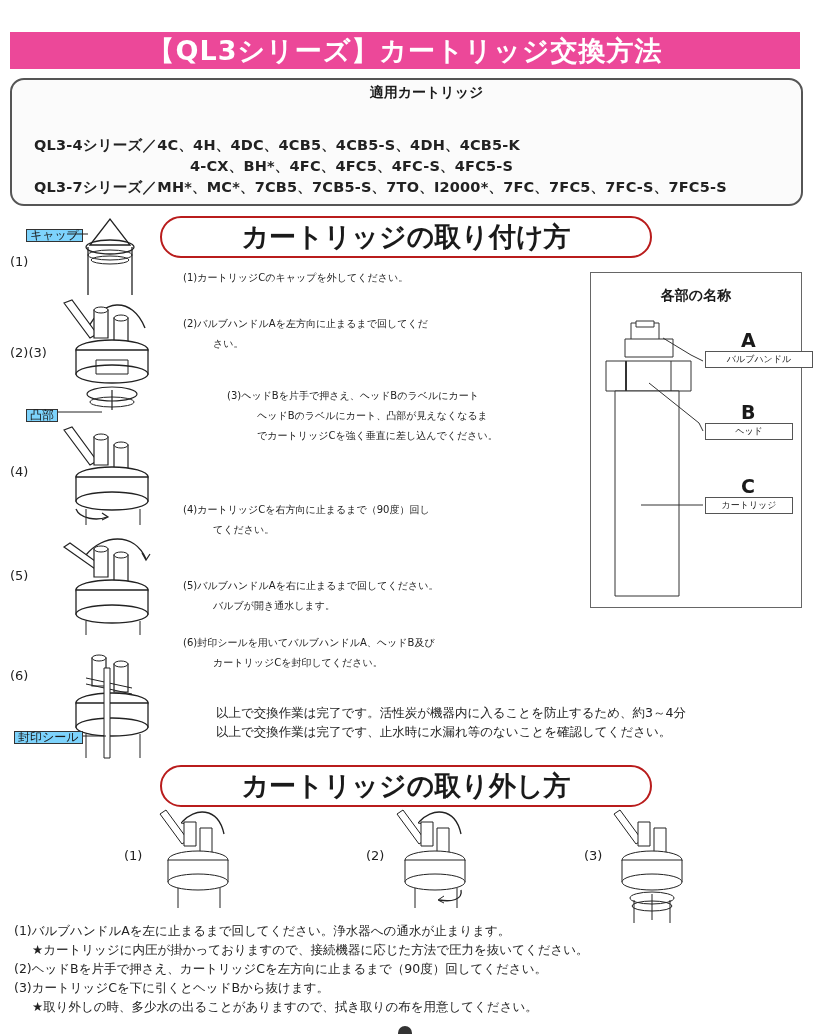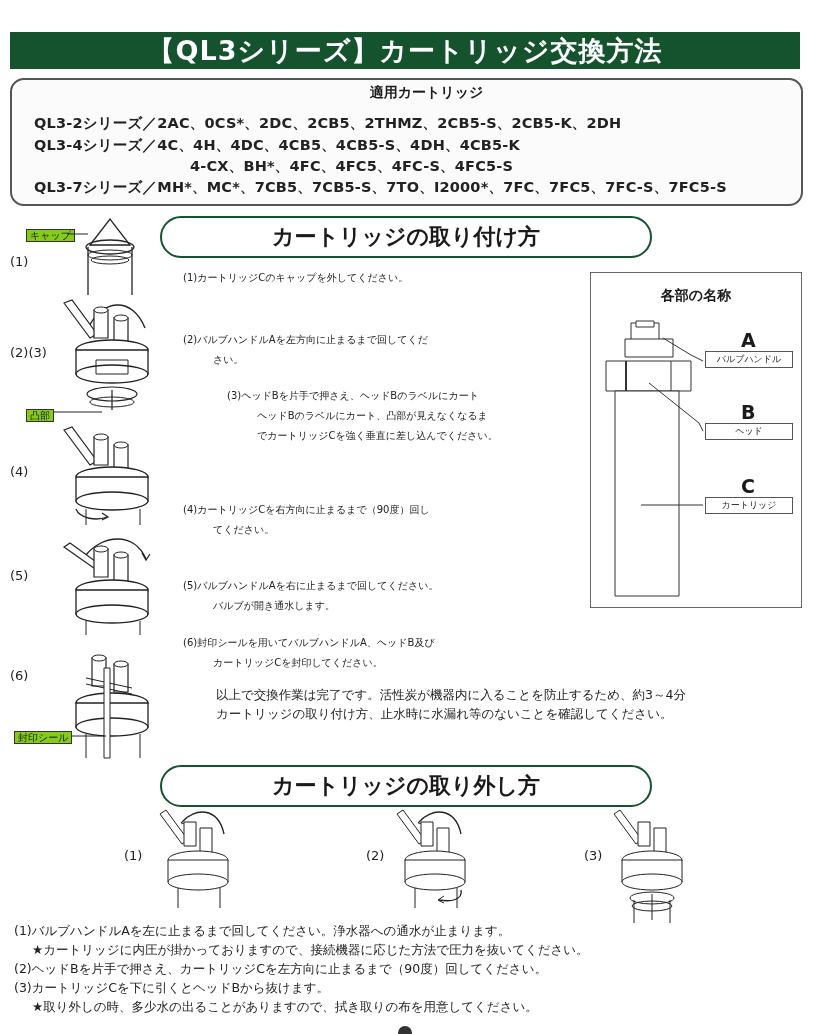--- a/index.html
+++ b/index.html
@@ -1,49 +1,49 @@
 <!DOCTYPE html>
 <html><head>
 <meta charset="utf-8">
 <style>
   * { box-sizing: border-box; margin: 0; padding: 0; }
   html, body { width: 818px; height: 1034px; background: #ffffff; overflow: hidden; }
   body { position: relative; font-family: "DejaVu Sans", "Liberation Sans", sans-serif; color: #1a1a1a; }
 
   .title-bar {
     position: absolute; left: 10px; top: 32px; width: 790px; height: 37px;
-    background: #14532d; color: #fff; text-align: center;
+    background: #ec4899; color: #fff; text-align: center;
     font-size: 27px; font-weight: bold; line-height: 37px; letter-spacing: 1px;
   }
 
   .compat-box {
     position: absolute; left: 10px; top: 78px; width: 793px; height: 128px;
     border: 2px solid #555; border-radius: 14px; background: #fbfbfb;
   }
   .compat-heading {
     position: absolute; left: 0; right: 0; top: 4px; text-align: center;
     font-size: 14px; font-weight: bold; margin-left: 40px;
   }
   .compat-row {
     position: absolute; left: 22px; font-size: 14.5px; font-weight: bold; color: #222; white-space: nowrap;
     letter-spacing: 0.2px;
   }
 
   .section-pill {
-    position: absolute; height: 42px; border: 2px solid #14532d; border-radius: 22px;
-    font-size: 22px; font-weight: bold; text-align: center; line-height: 38px; background: #fff;
+    position: absolute; height: 42px; border: 2px solid #b91c1c; border-radius: 22px;
+    font-size: 27px; font-weight: bold; text-align: center; line-height: 38px; background: #fff;
   }
 
   .step-label { position: absolute; font-size: 13px; color: #222; }
   .step-text { position: absolute; font-size: 10px; color: #222; line-height: 20px; }
   .step-text .indent { display: block; padding-left: 30px; }
 
   .tag-box {
-    position: absolute; border: 1px solid #333; font-size: 10px; line-height: 11px; padding: 0 3px;
-    background: #84cc16; white-space: nowrap;
+    position: absolute; border: 1px solid #333; font-size: 12px; line-height: 11px; padding: 0 3px;
+    background: #7dd3fc; white-space: nowrap;
   }
 
   .parts-panel {
     position: absolute; left: 590px; top: 272px; width: 212px; height: 336px; border: 1px solid #666;
   }
   .parts-title { position: absolute; left: 0; right: 0; top: 14px; text-align: center; font-size: 14px; font-weight: bold; }
   .parts-letter { position: absolute; font-size: 19px; font-weight: bold; }
   .parts-name {
     position: absolute; border: 1px solid #555; font-size: 9px; text-align: center; height: 17px; line-height: 15px; background: #fff;
   }
@@ -60,21 +60,20 @@
   svg.illus { position: absolute; overflow: visible; }
   svg.illus * { vector-effect: non-scaling-stroke; }
 </style>
 </head>
 <body>
 
 <div class="title-bar">【QL3シリーズ】カートリッジ交換方法</div>
 
 <div class="compat-box">
   <div class="compat-heading">適用カートリッジ</div>
-  <div class="compat-row" style="top:34px;">QL3-2シリーズ／2AC、0CS*、2DC、2CB5、2THMZ、2CB5-S、2CB5-K、2DH</div>
   <div class="compat-row" style="top:56px;">QL3-4シリーズ／4C、4H、4DC、4CB5、4CB5-S、4DH、4CB5-K</div>
   <div class="compat-row" style="top:77px; left:178px;">4-CX、BH*、4FC、4FC5、4FC-S、4FC5-S</div>
   <div class="compat-row" style="top:98px;">QL3-7シリーズ／MH*、MC*、7CB5、7CB5-S、7TO、I2000*、7FC、7FC5、7FC-S、7FC5-S</div>
 </div>
 
 <div class="section-pill" style="left:160px; top:216px; width:492px;">カートリッジの取り付け方</div>
 
 <div class="tag-box" style="left:26px; top:229px;">キャップ</div>
 <div class="step-label" style="left:10px; top:254px;">(1)</div>
 <svg class="illus" style="left:70px; top:215px;" width="80" height="80">
@@ -152,21 +151,21 @@
   <rect x="42" y="20" width="6" height="90" fill="#fff" stroke="#222" stroke-width="1"></rect>
   <line x1="24" y1="86" x2="24" y2="110" stroke="#222"></line>
   <line x1="78" y1="86" x2="78" y2="110" stroke="#222"></line>
   <line x1="10" y1="88" x2="44" y2="88" stroke="#222"></line>
 </svg>
 <div class="tag-box" style="left:14px; top:731px;">封印シール</div>
 
 <div class="step-text" style="left:183px; top:268px;">
   <span>(1)カートリッジCのキャップを外してください。</span>
 </div>
-<div class="step-text" style="left:183px; top:330px;">
+<div class="step-text" style="left:183px; top:314px;">
   <span>(2)バルブハンドルAを左方向に止まるまで回してくだ</span>
   <span class="indent">さい。</span>
 </div>
 <div class="step-text" style="left:183px; top:386px;margin-left:44px;">
   <span>(3)ヘッドBを片手で押さえ、ヘッドBのラベルにカート</span>
   <span class="indent">ヘッドBのラベルにカート、凸部が見えなくなるま</span>
   <span class="indent">でカートリッジCを強く垂直に差し込んでください。</span>
 </div>
 <div class="step-text" style="left:183px; top:500px;">
   <span>(4)カートリッジCを右方向に止まるまで（90度）回し</span>
@@ -189,30 +188,30 @@
     <rect x="34" y="66" width="48" height="18" fill="#fff" stroke="#333"></rect>
     <rect x="15" y="88" width="85" height="30" fill="#fff" stroke="#333"></rect>
     <line x1="35" y1="88" x2="35" y2="118" stroke="#333" stroke-width="2"></line>
     <line x1="80" y1="88" x2="80" y2="118" stroke="#333"></line>
     <rect x="24" y="118" width="64" height="205" fill="#fff" stroke="#333"></rect>
     <path d="M72 65 L100 82 L112 88" fill="none" stroke="#333"></path>
     <path d="M58 110 L108 150 L112 158" fill="none" stroke="#333"></path>
     <line x1="50" y1="232" x2="112" y2="232" stroke="#333"></line>
   </svg>
   <div class="parts-letter" style="left:150px; top:56px;">A</div>
-  <div class="parts-name" style="left:114px; top:78px; width:88px;">バルブハンドル</div>
+  <div class="parts-name" style="left:114px; top:78px; width:108px;">バルブハンドル</div>
   <div class="parts-letter" style="left:150px; top:128px;">B</div>
   <div class="parts-name" style="left:114px; top:150px; width:88px;">ヘッド</div>
   <div class="parts-letter" style="left:150px; top:202px;">C</div>
   <div class="parts-name" style="left:114px; top:224px; width:88px;">カートリッジ</div>
 </div>
 
-<div class="footer-note" style="left:216px; top:685px;">
+<div class="footer-note" style="left:216px; top:703px;">
   <div>以上で交換作業は完了です。活性炭が機器内に入ることを防止するため、約3～4分</div>
-  <div>カートリッジの取り付け方、止水時に水漏れ等のないことを確認してください。</div>
+  <div>以上で交換作業は完了です、止水時に水漏れ等のないことを確認してください。</div>
 </div>
 
 <div class="section-pill" style="left:160px; top:765px; width:492px;">カートリッジの取り外し方</div>
 
 <div class="removal-label" style="left:124px; top:848px;">(1)</div>
 <svg class="illus" style="left:158px; top:808px;" width="80" height="100">
   <path d="M24 14 C 36 0, 60 -2, 66 26" fill="none" stroke="#222" stroke-width="1.3"></path>
   <path d="M28 10 l-5 5 l7 1" fill="none" stroke="#222"></path>
   <path d="M2 6 L24 36 L30 32 L8 2 Z" fill="#fff" stroke="#222"></path>
   <rect x="26" y="14" width="12" height="24" fill="#fff" stroke="#222"></rect>

